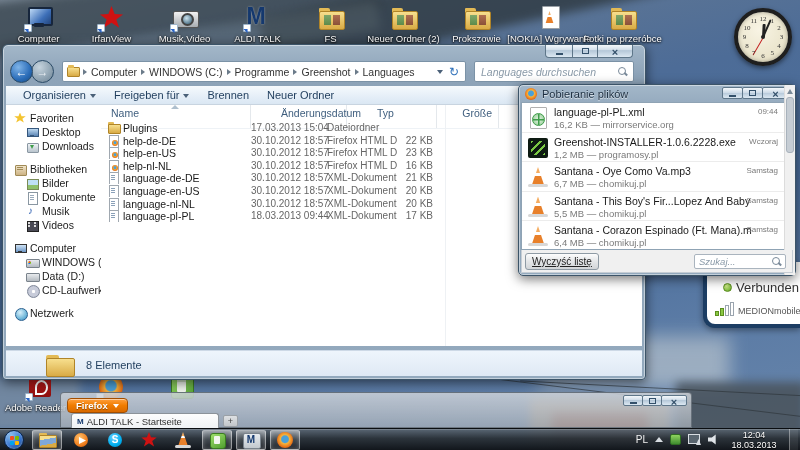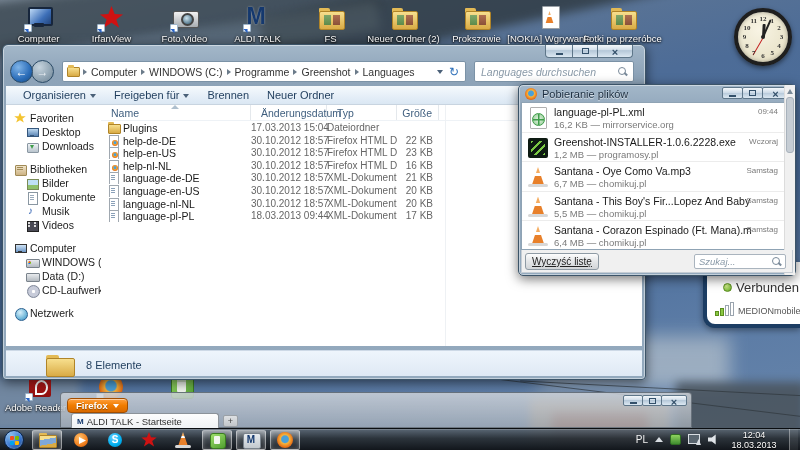--- a/index.html
+++ b/index.html
@@ -61,21 +61,21 @@
   .ic-firefox::before{content:"";position:absolute;left:3px;top:1px;width:24px;height:24px;border-radius:50%;
     background:radial-gradient(circle at 50% 45%,#4aa0d8 0 28%,#f5b23c 36%,#e8751a 62%,#b84a10 85%);}
   .ic-greenapp::before{content:"";position:absolute;left:4px;top:2px;width:21px;height:21px;border:1px solid #3a7d20;border-radius:3px;
     background:linear-gradient(145deg,#9fe06c,#4f9e2f);}
   .ic-greenapp::after{content:"";position:absolute;left:10px;top:6px;width:9px;height:12px;background:#f2f7ee;border-radius:1px;box-shadow:inset 0 2px 0 #cfe0c5;}
 
   
   .clock{position:absolute;left:734px;top:8px;width:58px;height:58px;}
   .clock-face{position:absolute;inset:0;border-radius:50%;background:radial-gradient(circle at 42% 35%,#f8f4e4,#e8e2c8 75%,#d8d2b8);
     border:4px solid #1f1f1f;box-shadow:0 2px 5px rgba(0,0,0,.5),inset 0 0 4px rgba(0,0,0,.3);}
-  .clock-num{position:absolute;font-size:7px;color:#333;transform:translate(-50%,-50%);font-family:"Liberation Serif",serif;font-weight:bold;}
+  .clock-num{position:absolute;font-size:7px;color:#333;transform:translate(-50%,-50%);font-family:"Liberation Serif",serif;}
   .hand{position:absolute;left:50%;bottom:50%;transform-origin:50% 100%;border-radius:1px;}
   .hand.hour{width:3px;height:13px;margin-left:-1.5px;background:#222;transform:rotate(3deg);}
   .hand.minute{width:2px;height:19px;margin-left:-1px;background:#222;transform:rotate(24deg);}
   .hand.second{width:1px;height:21px;margin-left:-.5px;background:#c32222;transform:rotate(210deg);}
   .clock-cap{position:absolute;left:50%;top:50%;width:4px;height:4px;margin:-2px;border-radius:50%;background:#222;}
 
   
   .aero-win{position:absolute;border:1px solid #3c5468;border-radius:6px 6px 4px 4px;
     background:linear-gradient(180deg,#a3b7c9,#8da3b8 30px,#93a9bd);
     box-shadow:0 3px 12px rgba(0,0,0,.55),inset 0 0 0 1px rgba(255,255,255,.45);}
@@ -156,21 +156,21 @@
   .ic-drive-win::before,.ic-drive::before{content:"";position:absolute;left:0;top:2px;width:12px;height:7px;
     background:linear-gradient(#e8ebee,#b4bac0);border:1px solid #7a838c;border-radius:1px;}
   .ic-drive-win::after{content:"";position:absolute;left:2px;top:4px;width:3px;height:3px;border-radius:50%;
     background:conic-gradient(#e44 0 25%,#7b0 0 50%,#08e 0 75%,#fb0 0);}
   .ic-cd::before{content:"";position:absolute;left:1px;top:0;width:11px;height:11px;border-radius:50%;
     background:radial-gradient(circle,#fff 0 18%,#c8ccda 19% 60%,#9aa0b4 100%);border:1px solid #80889a;}
   .ic-network::before{content:"";position:absolute;left:1px;top:0;width:11px;height:11px;border-radius:50%;
     background:radial-gradient(circle at 38% 32%,#d8f0fa,#6ab4d8 65%,#3a7ab0);border:1px solid #2a6090;}
 
   .x-list{position:absolute;left:95px;right:0;top:0;bottom:0;overflow:hidden;}
-  .x-colheader{position:absolute;left:0;right:0;top:0;height:16px;display:flex;border-bottom:1px solid #eef2f6;background:#fff;}
+  .x-colheader{position:absolute;left:0;right:0;top:0;height:24px;display:flex;border-bottom:1px solid #eef2f6;background:#fff;gap:20px;}
   .x-colheader .hcell{font-size:10.5px;color:#3f5e7e;padding:2px 0 0 10px;border-right:1px solid #e4e8ec;}
   .h-name{width:150px;position:relative;}
   .h-date{width:76px;} .h-type{width:70px;} .h-size{width:42px;text-align:right;padding-right:6px !important;padding-left:0 !important;}
   .sort-glyph{position:absolute;left:70px;top:0;width:0;height:0;border-bottom:4px solid #aebfce;border-left:4px solid transparent;border-right:4px solid transparent;}
   .col-endline{position:absolute;left:344px;top:0;bottom:0;width:0;border-left:1px solid #eef1f4;}
   .x-rows{position:absolute;left:0;right:0;top:17px;}
   .frow{display:flex;align-items:flex-start;height:12.6px;}
   .c-name{width:150px;display:flex;align-items:center;padding-left:6px;overflow:hidden;}
   .fname{font-size:10.5px;color:#1a1a1a;white-space:nowrap;}
   .c-date,.c-type{font-size:10px;color:#666;white-space:nowrap;}
@@ -346,21 +346,21 @@
       <div class="desktop-icon has-shortcut">
         <span class="dicon ic-irfanview">
           <i class="shortcut-arrow"></i>
         </span>
         <span class="dlabel">IrfanView</span>
       </div>
       <div class="desktop-icon has-shortcut">
         <span class="dicon ic-camera">
           <i class="shortcut-arrow"></i>
         </span>
-        <span class="dlabel">Foto,Video</span>
+        <span class="dlabel">Musik,Video</span>
       </div>
       <div class="desktop-icon has-shortcut">
         <span class="dicon ic-aldi">
           <i class="shortcut-arrow"></i>
         </span>
         <span class="dlabel">ALDI TALK</span>
       </div>
       <div class="desktop-icon">
         <span class="dicon ic-folder-photos"></span>
         <span class="dlabel">FS</span>

